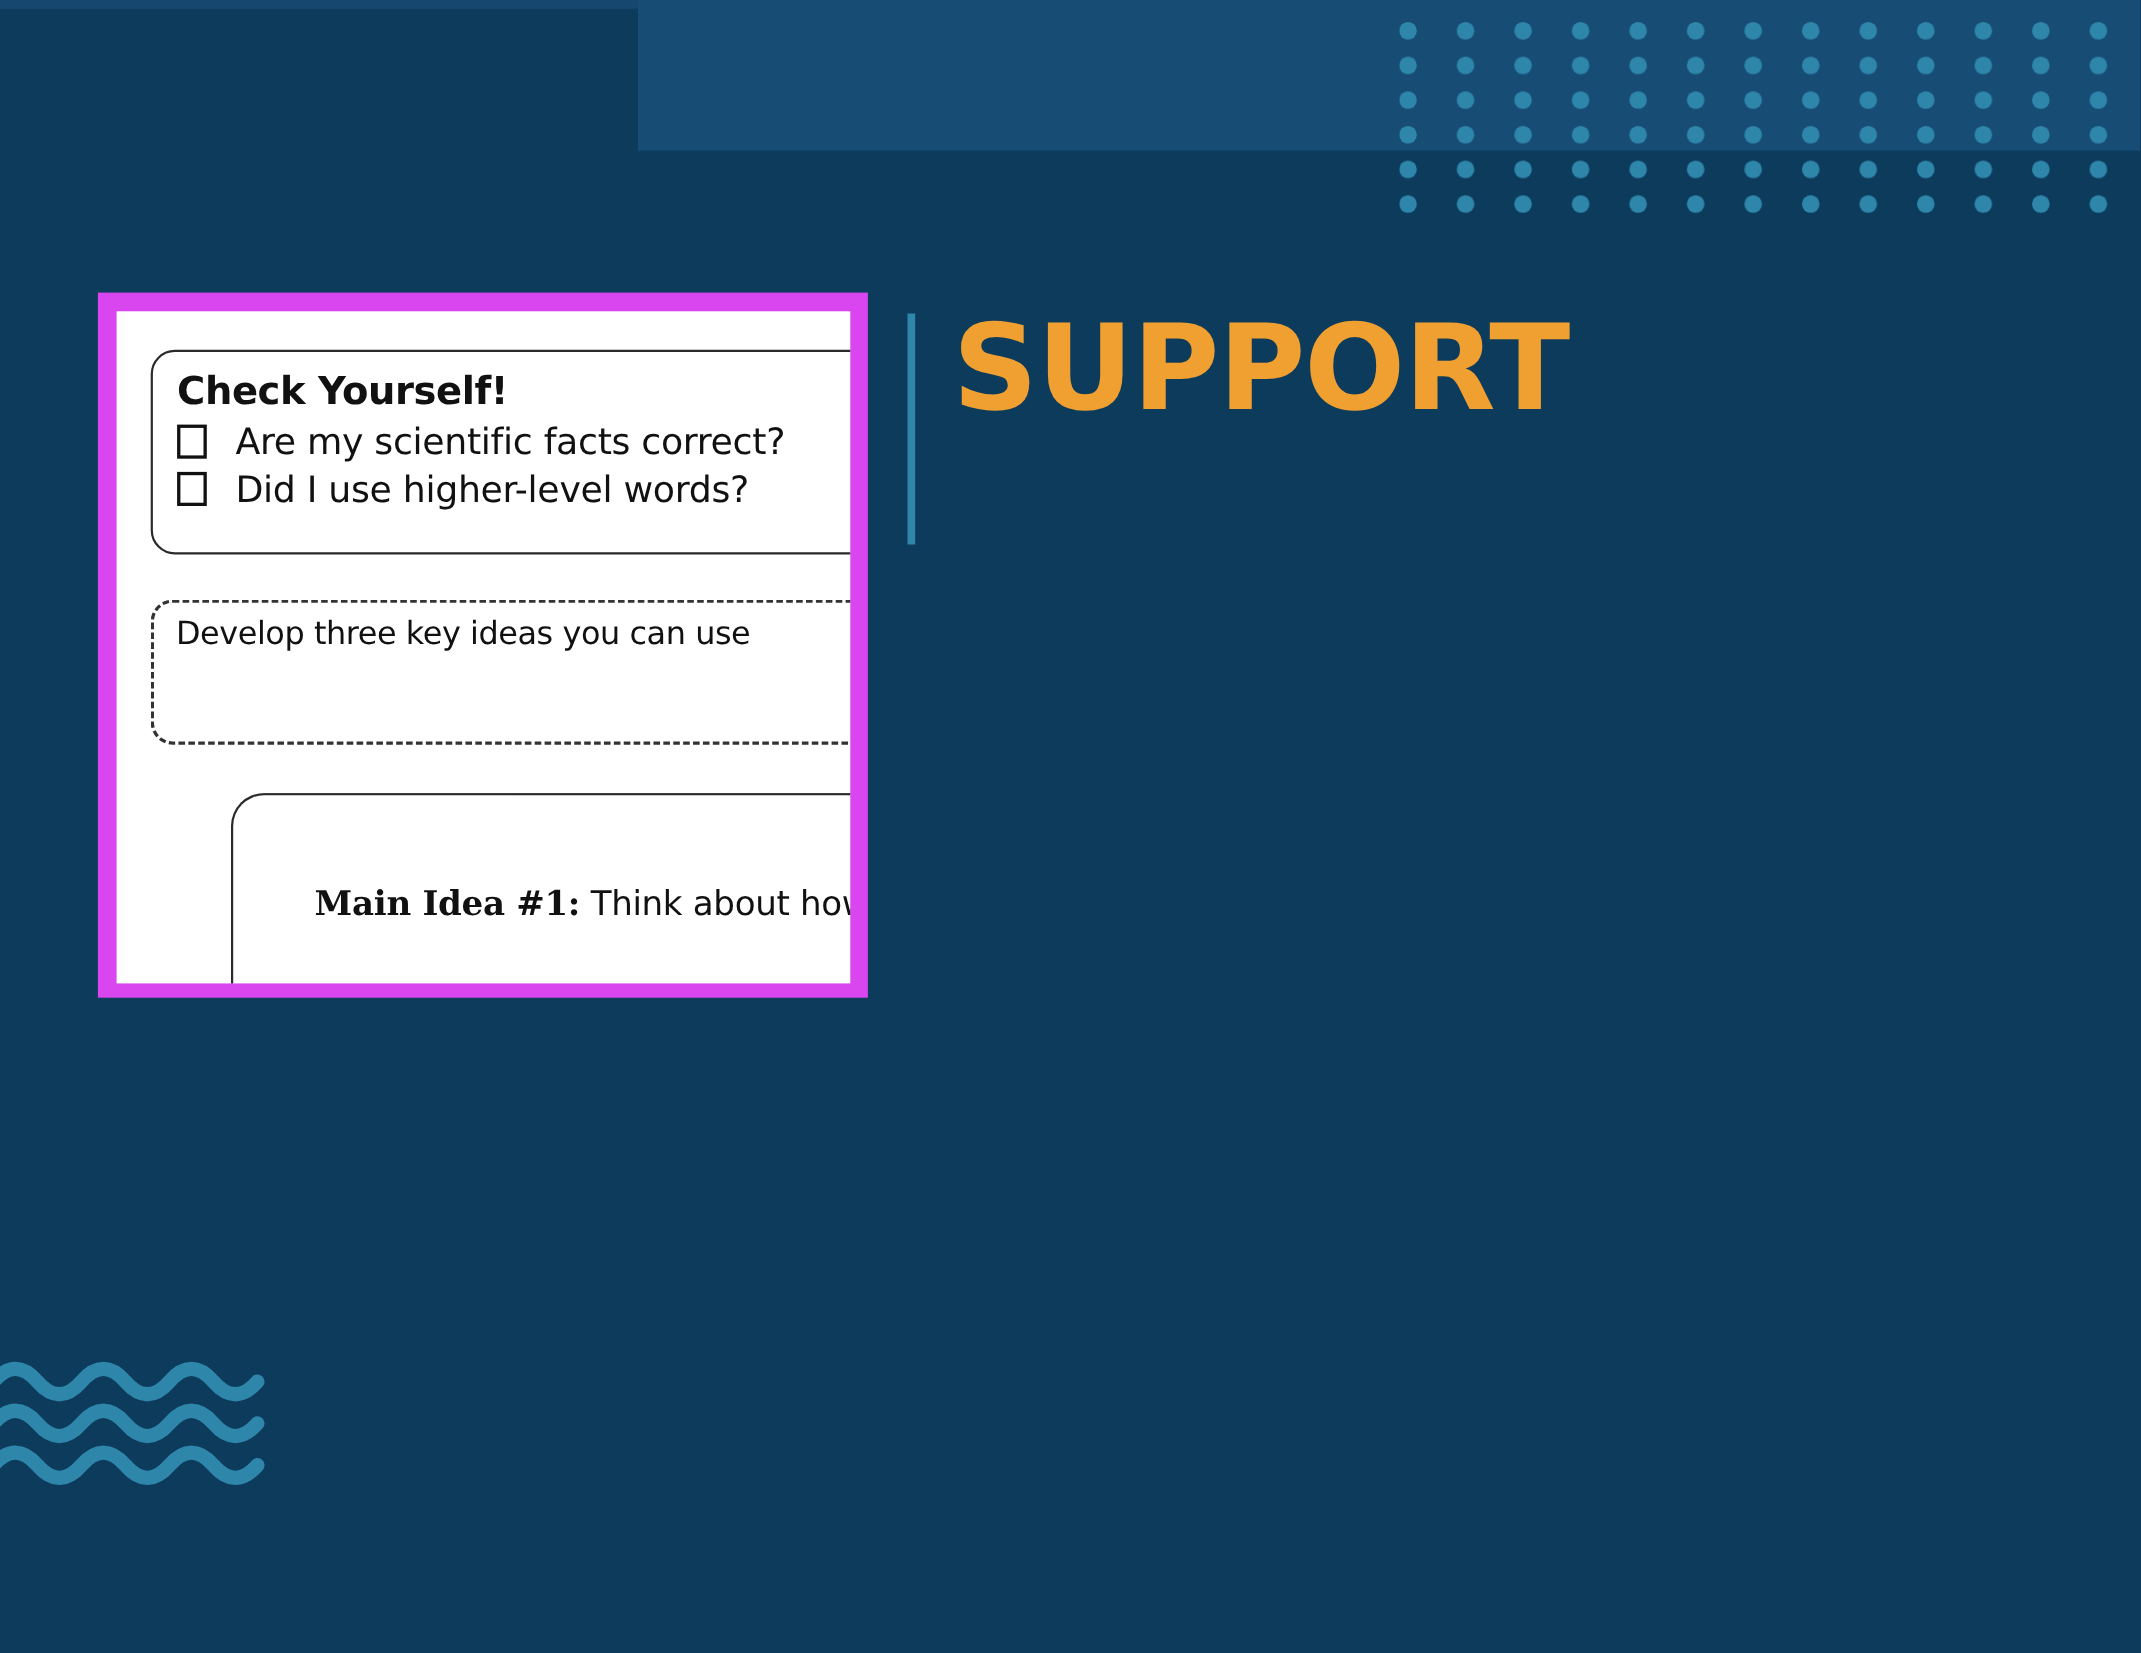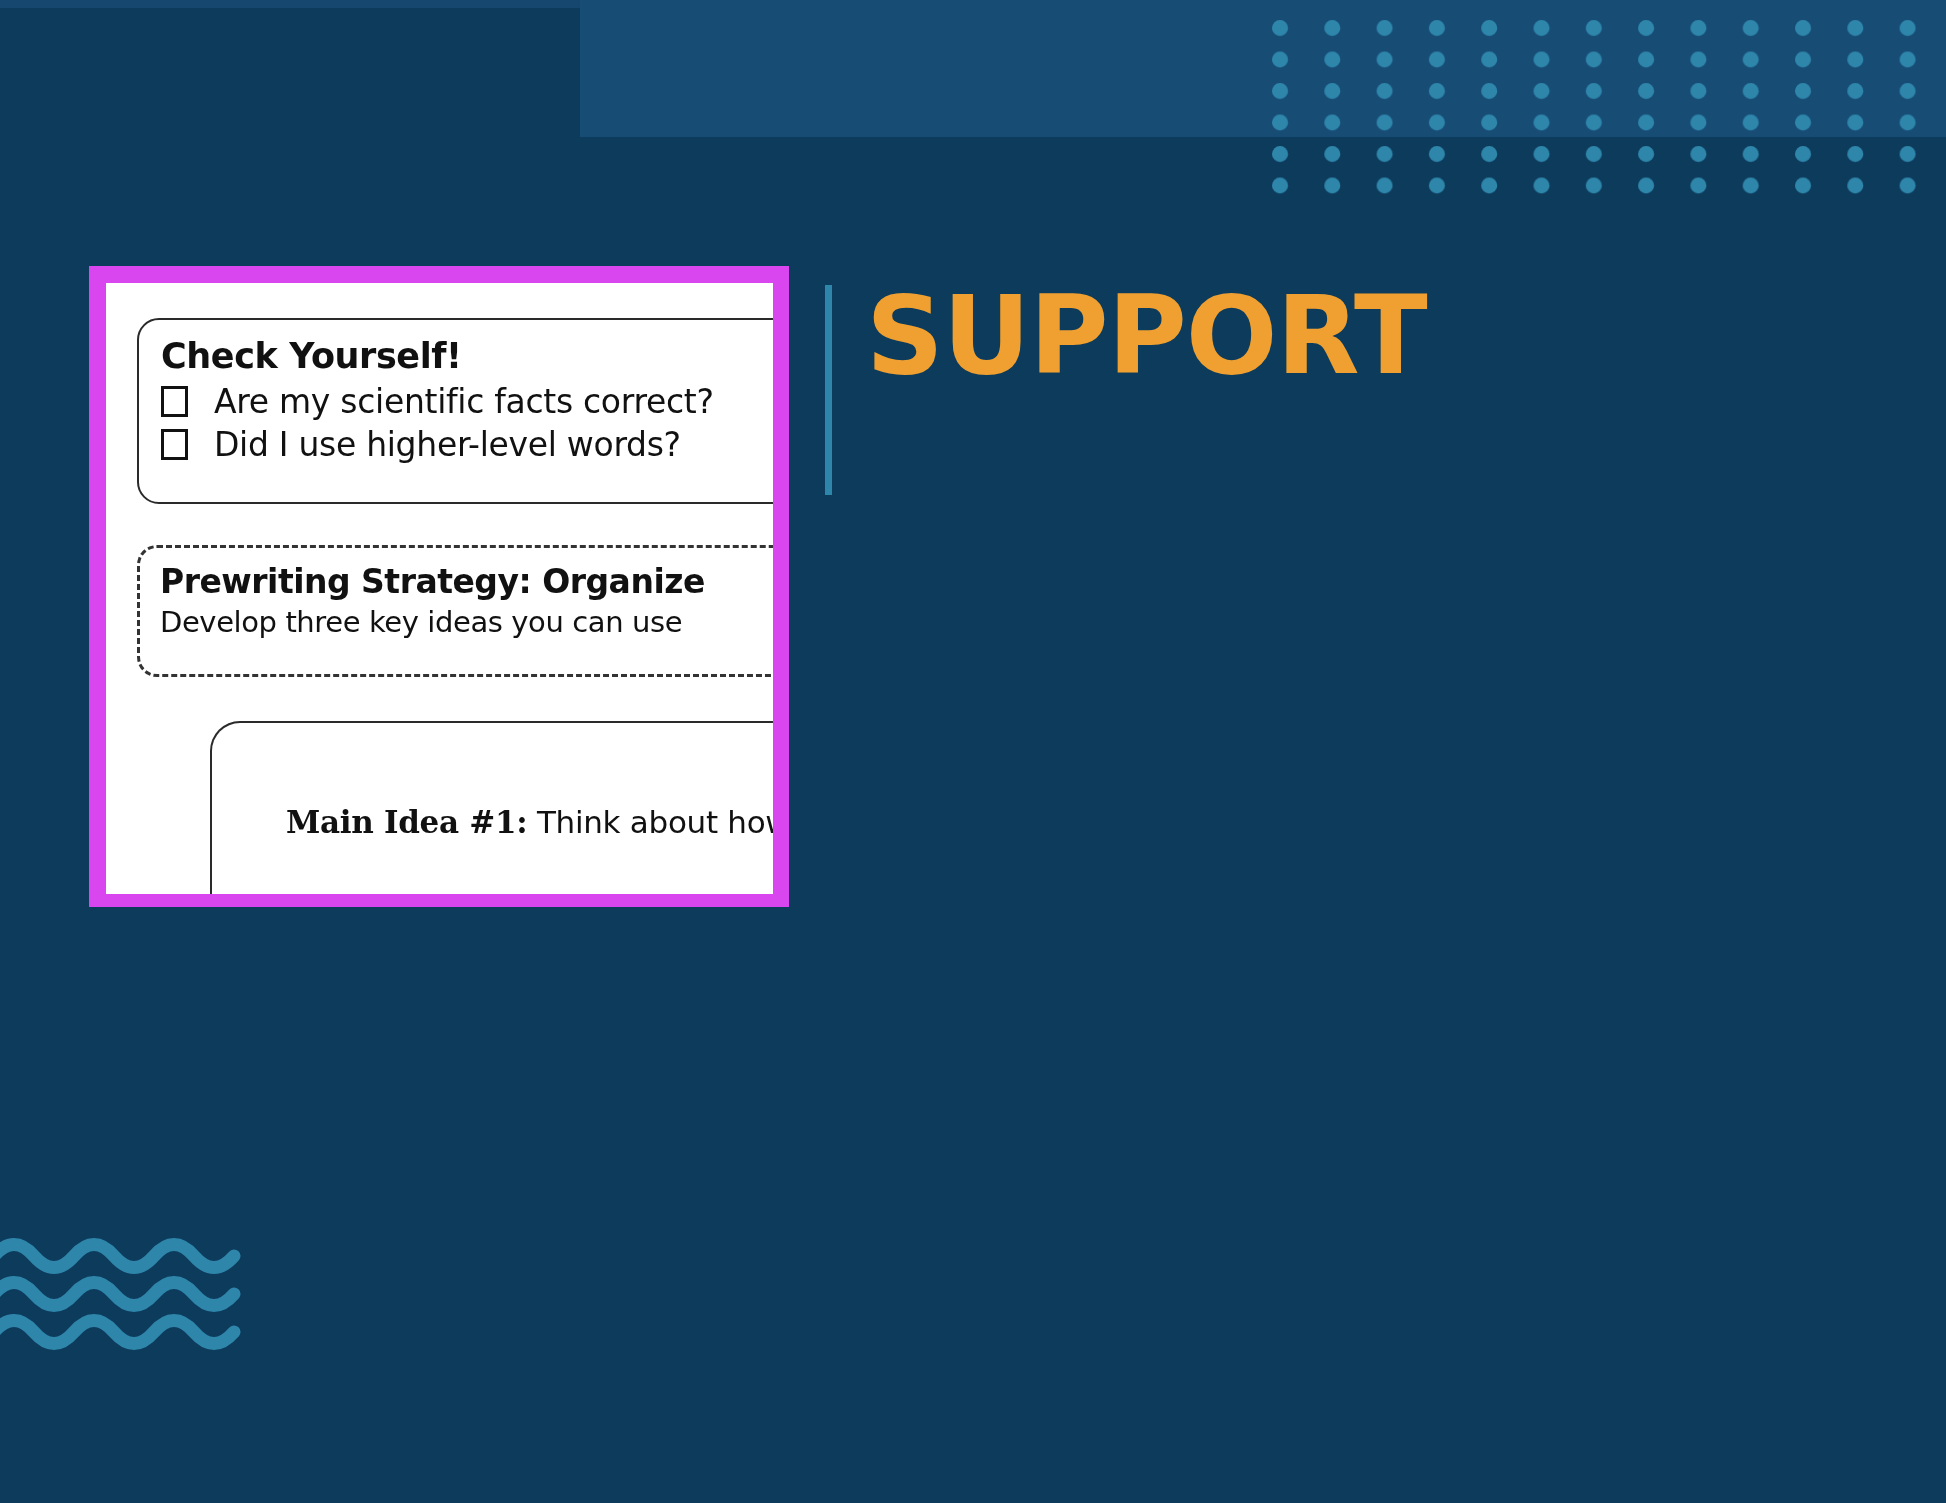--- a/index.html
+++ b/index.html
@@ -242,21 +242,20 @@
             <span class="ws-checkbox"></span>
             <span>Are my scientific facts correct?</span>
           </div>
           <div class="ws-check-row">
             <span class="ws-checkbox"></span>
             <span>Did I use higher-level words?</span>
           </div>
         </div>
 
         <div class="ws-box-dashed">
-          <div class="ws-sub-title">Prewriting Strategy: Organize</div>
           <div class="ws-sub-text">Develop three key ideas you can use</div>
         </div>
 
         <div class="ws-box-lower"></div>
         <div class="ws-mainidea">
           <b>Main Idea #1:</b>
           <span class="normal">Think about how oxy</span>
         </div>
 
       </div>

